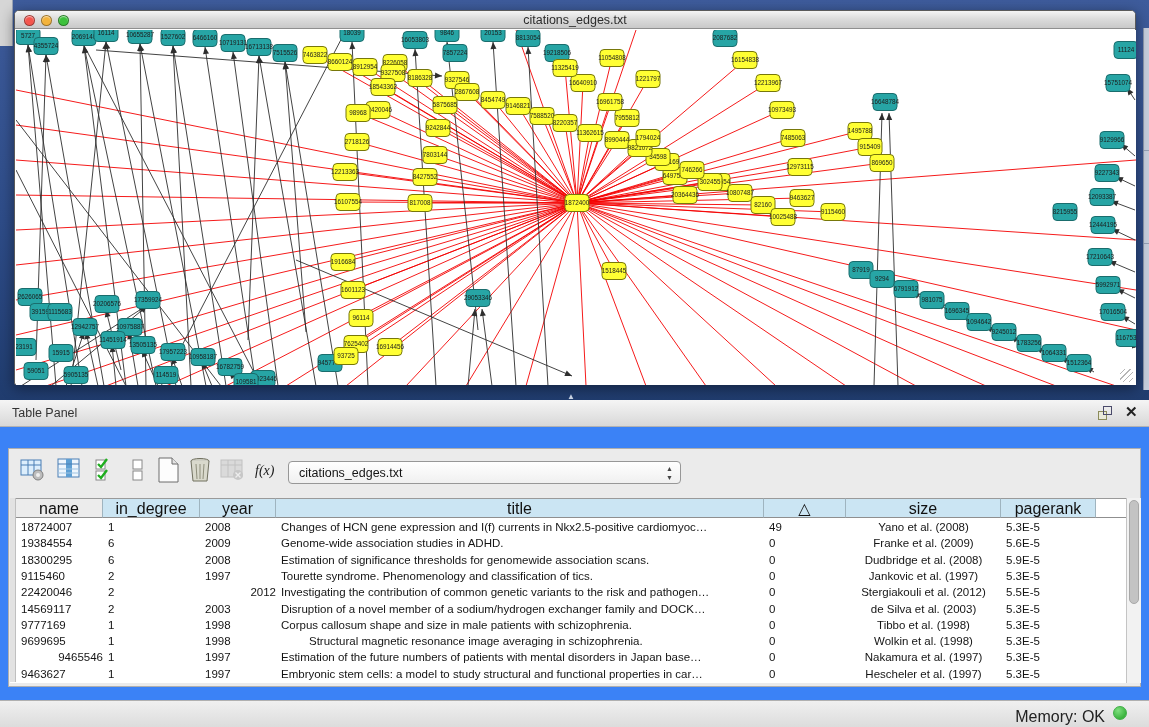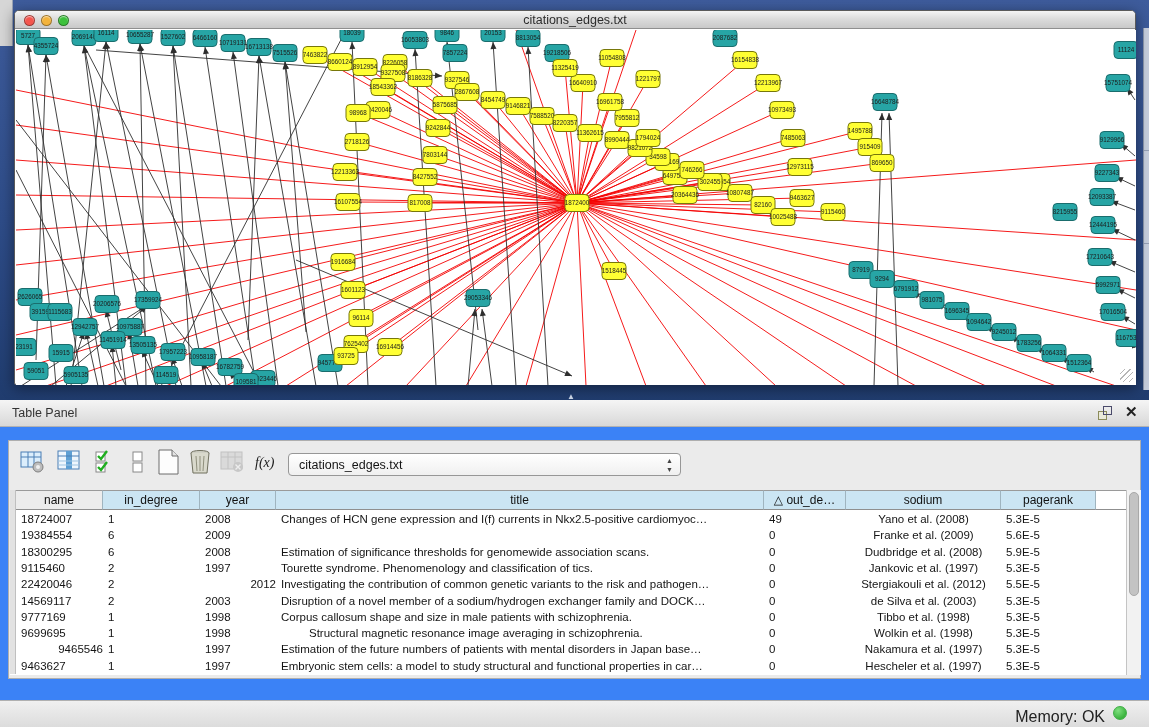--- a/index.html
+++ b/index.html
@@ -36,36 +36,36 @@
   
   .table-panel { position:absolute; left:0; top:400px; width:1149px; height:300px; background:#3b82f6; }
   .tp-header { position:absolute; left:0; top:0; width:100%; height:27px;
                background:linear-gradient(#f5f5f5,#d8d8d8); border-bottom:1px solid #b2b2b2; }
   .tp-title { position:absolute; left:12px; top:6px; font-size:12.5px; color:#333; }
   .tp-float { position:absolute; left:1098px; top:6px; width:15px; height:15px; }
   .tp-float .sq1 { position:absolute; left:0; top:5px; width:9px; height:9px; border:1px solid #8b8b5a; background:#e9e9d8; }
   .tp-float .sq2 { position:absolute; left:5px; top:0; width:9px; height:9px; border:1px solid #4a4a6a; background:transparent; }
   .tp-close { position:absolute; left:1125px; top:3px; font-size:15px; font-weight:bold; color:#222; cursor:default; }
 
-  .tp-box { position:absolute; left:8px; top:40px; width:1133px; height:239px;
+  .tp-box { position:absolute; left:8px; top:48px; width:1133px; height:239px;
             background:#ebebeb; border:1px solid #aeaeae; }
 
   .toolbar { position:absolute; left:0; top:0; width:100%; height:48px; }
   .tb-btn { position:absolute; top:7px; width:30px; height:32px; }
   .fx { font-size:14px; font-style:italic; color:#1a1a1a; font-family:"Liberation Serif",serif; }
   .dropdown { position:absolute; left:279px; top:12px; width:393px; height:23px;
               background:linear-gradient(#ffffff,#f0f0f0); border:1px solid #979797; border-radius:4px; }
   .dd-text { position:absolute; left:10px; top:4px; font-size:12.5px; color:#141414; }
   .dd-arrows { position:absolute; right:7px; top:2px; font-size:7px; color:#444; line-height:9px; text-align:center; }
 
   .tbl { position:absolute; left:1px; top:49px; width:1116px; height:185px; background:#fff; }
   .tbl-hdr { position:absolute; left:0; top:0; height:20px; width:100%; }
   .hcell { position:absolute; top:0; height:20px; background:#cbe5f3; border-right:1px solid #9fb4bf;
            border-top:1px solid #9a9a9a; border-bottom:1px solid #8f8f8f;
-           font-size:12px; color:#111; text-align:center; line-height:19px; overflow:hidden; }
+           font-size:16px; color:#111; text-align:center; line-height:19px; overflow:hidden; }
   .hcell.gray { background:#ececec; }
   .rowhdr { position:absolute; left:0; top:0; width:6px; height:184px; background:#e2e2e2; border-right:1px solid #bfbfbf; }
   .trow { position:absolute; left:6px; height:17px; width:1110px; background:#fff; }
   .tcell { position:absolute; top:0; height:17px; font-size:11.5px; color:#141414;
            line-height:16px; white-space:nowrap; overflow:hidden; }
   .vscroll { position:absolute; left:1117px; top:49px; width:15px; height:185px;
              background:#f2f2f2; border-left:1px solid #c4c4c4; }
   .vthumb { position:absolute; left:2px; top:2px; width:10px; height:104px; background:#c3c3c3;
             border:1px solid #a8a8a8; border-radius:6px; }
 
@@ -710,38 +710,39 @@
     </div>
 
     <div class="tbl">
       <div class="rowhdr"></div>
       <div class="tbl-hdr" id="tblhdr" style="left:6px">
           <div class="hcell gray" style="left: 0px; width: 87px;">name</div>
           <div class="hcell" style="left: 87px; width: 97px;">in_degree</div>
           <div class="hcell" style="left: 184px; width: 76px;">year</div>
           <div class="hcell" style="left: 260px; width: 488px;">title</div>
           <div class="hcell" style="left: 748px; width: 82px;">△ out_de…</div>
-          <div class="hcell" style="left: 830px; width: 155px;">sodium</div>
+          <div class="hcell" style="left: 830px; width: 155px;">size</div>
           <div class="hcell" style="left: 985px; width: 95px;">pagerank</div>
           <div class="hcell" style="left: 1080px; width: 30px; background: rgb(255, 255, 255); border-right: none;"></div>
         </div>
       <div id="tblbody">
           <div class="trow" style="top: 21px;">
             <div class="tcell" style="left: 0px; width: 87px; text-align: left; padding: 0px 0px 0px 5px;">18724007</div>
             <div class="tcell" style="left: 87px; width: 97px; text-align: left; padding: 0px 0px 0px 5px;">1</div>
             <div class="tcell" style="left: 184px; width: 76px; text-align: left; padding: 0px 0px 0px 5px;">2008</div>
             <div class="tcell" style="left: 260px; width: 488px; text-align: left; padding: 0px 0px 0px 5px;">Changes of HCN gene expression and I(f) currents in Nkx2.5-positive cardiomyoc…</div>
             <div class="tcell" style="left: 748px; width: 82px; text-align: left; padding: 0px 0px 0px 5px;">49</div>
             <div class="tcell" style="left: 830px; width: 155px; text-align: center; padding: 0px;">Yano et al. (2008)</div>
             <div class="tcell" style="left: 985px; width: 95px; text-align: left; padding: 0px 0px 0px 5px;">5.3E-5</div>
           </div>
           <div class="trow" style="top: 37.3px;">
             <div class="tcell" style="left: 0px; width: 87px; text-align: left; padding: 0px 0px 0px 5px;">19384554</div>
             <div class="tcell" style="left: 87px; width: 97px; text-align: left; padding: 0px 0px 0px 5px;">6</div>
             <div class="tcell" style="left: 184px; width: 76px; text-align: left; padding: 0px 0px 0px 5px;">2009</div>
+            <div class="tcell" style="left: 260px; width: 488px; text-align: left; padding: 0px 0px 0px 5px;">Genome-wide association studies in ADHD.</div>
             <div class="tcell" style="left: 748px; width: 82px; text-align: left; padding: 0px 0px 0px 5px;">0</div>
             <div class="tcell" style="left: 830px; width: 155px; text-align: center; padding: 0px;">Franke et al. (2009)</div>
             <div class="tcell" style="left: 985px; width: 95px; text-align: left; padding: 0px 0px 0px 5px;">5.6E-5</div>
           </div>
           <div class="trow" style="top: 53.6px; padding-left: 34px;">
             <div class="tcell" style="left: 0px; width: 87px; text-align: left; padding: 0px 0px 0px 5px;">18300295</div>
             <div class="tcell" style="left: 87px; width: 97px; text-align: left; padding: 0px 0px 0px 5px;">6</div>
             <div class="tcell" style="left: 184px; width: 76px; text-align: left; padding: 0px 0px 0px 5px;">2008</div>
             <div class="tcell" style="left: 260px; width: 488px; text-align: left; padding: 0px 0px 0px 5px;">Estimation of significance thresholds for genomewide association scans.</div>
             <div class="tcell" style="left: 748px; width: 82px; text-align: left; padding: 0px 0px 0px 5px;">0</div>

